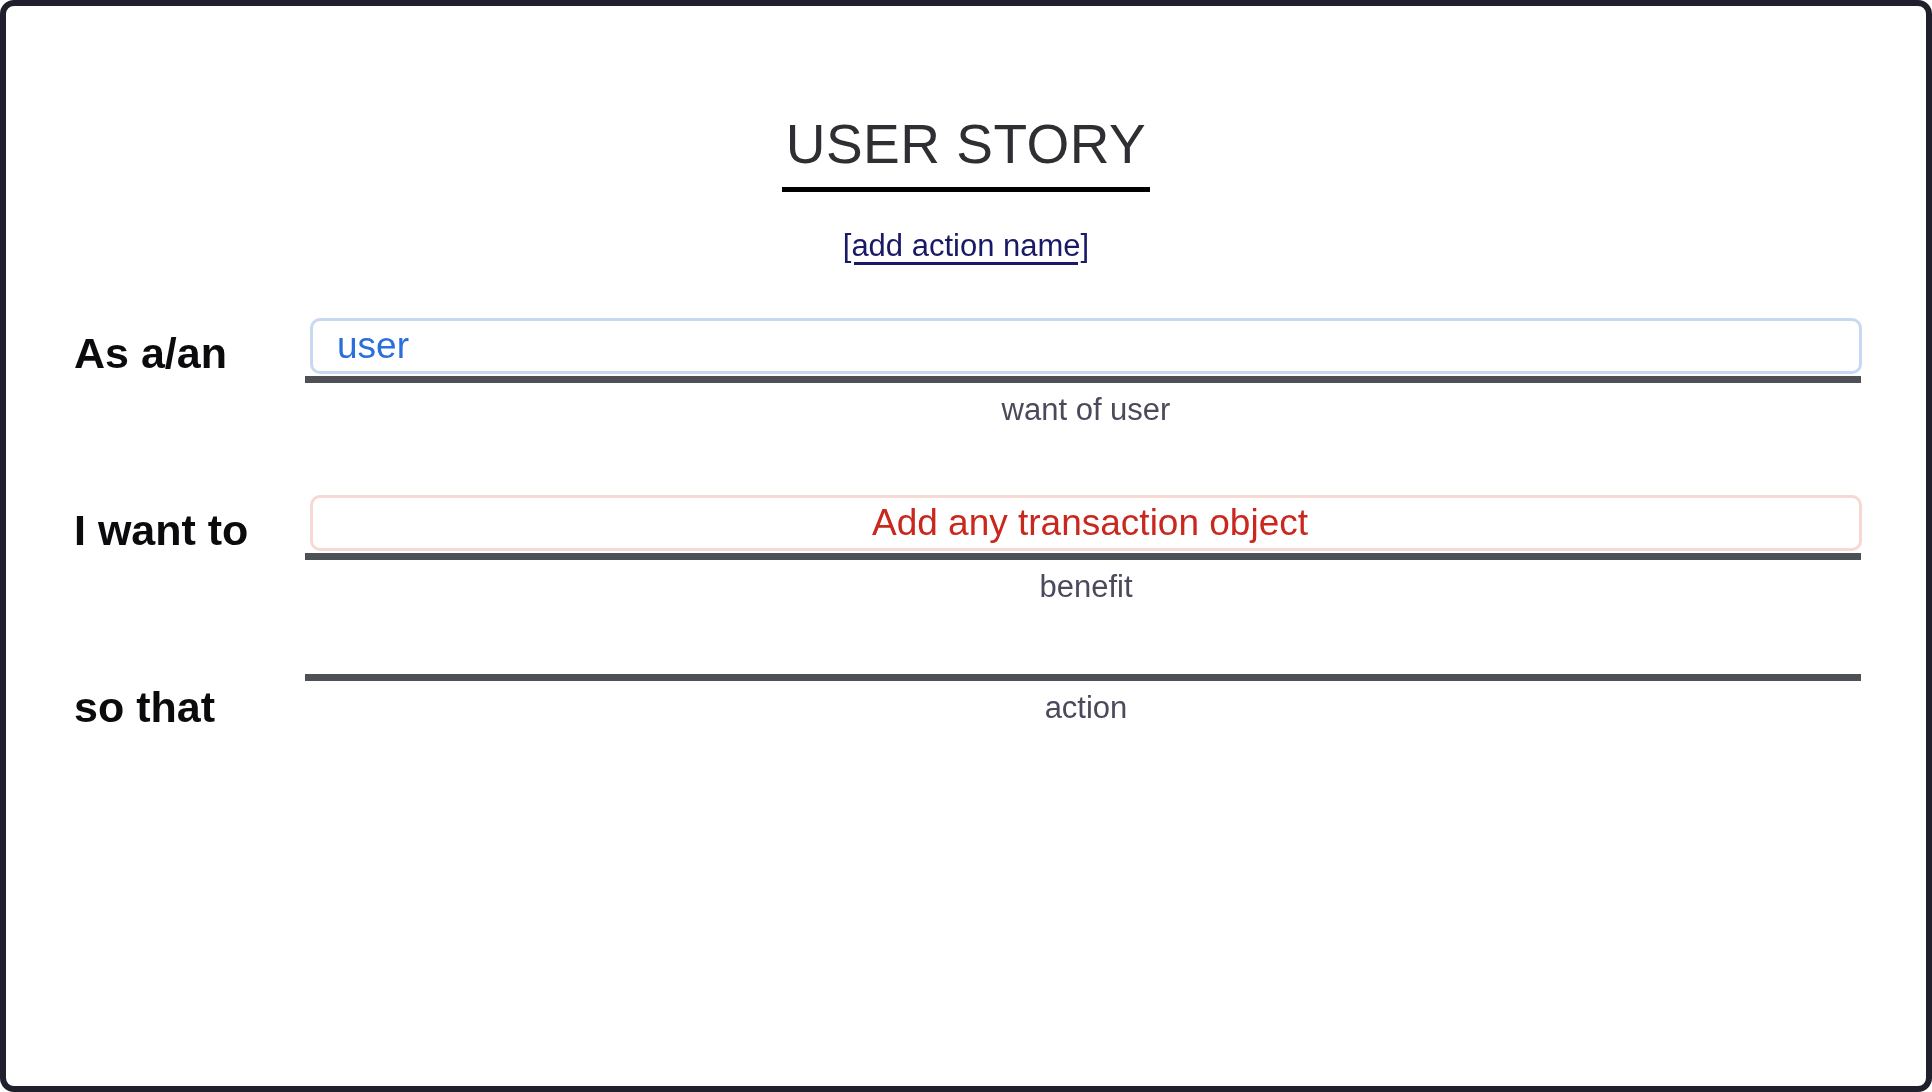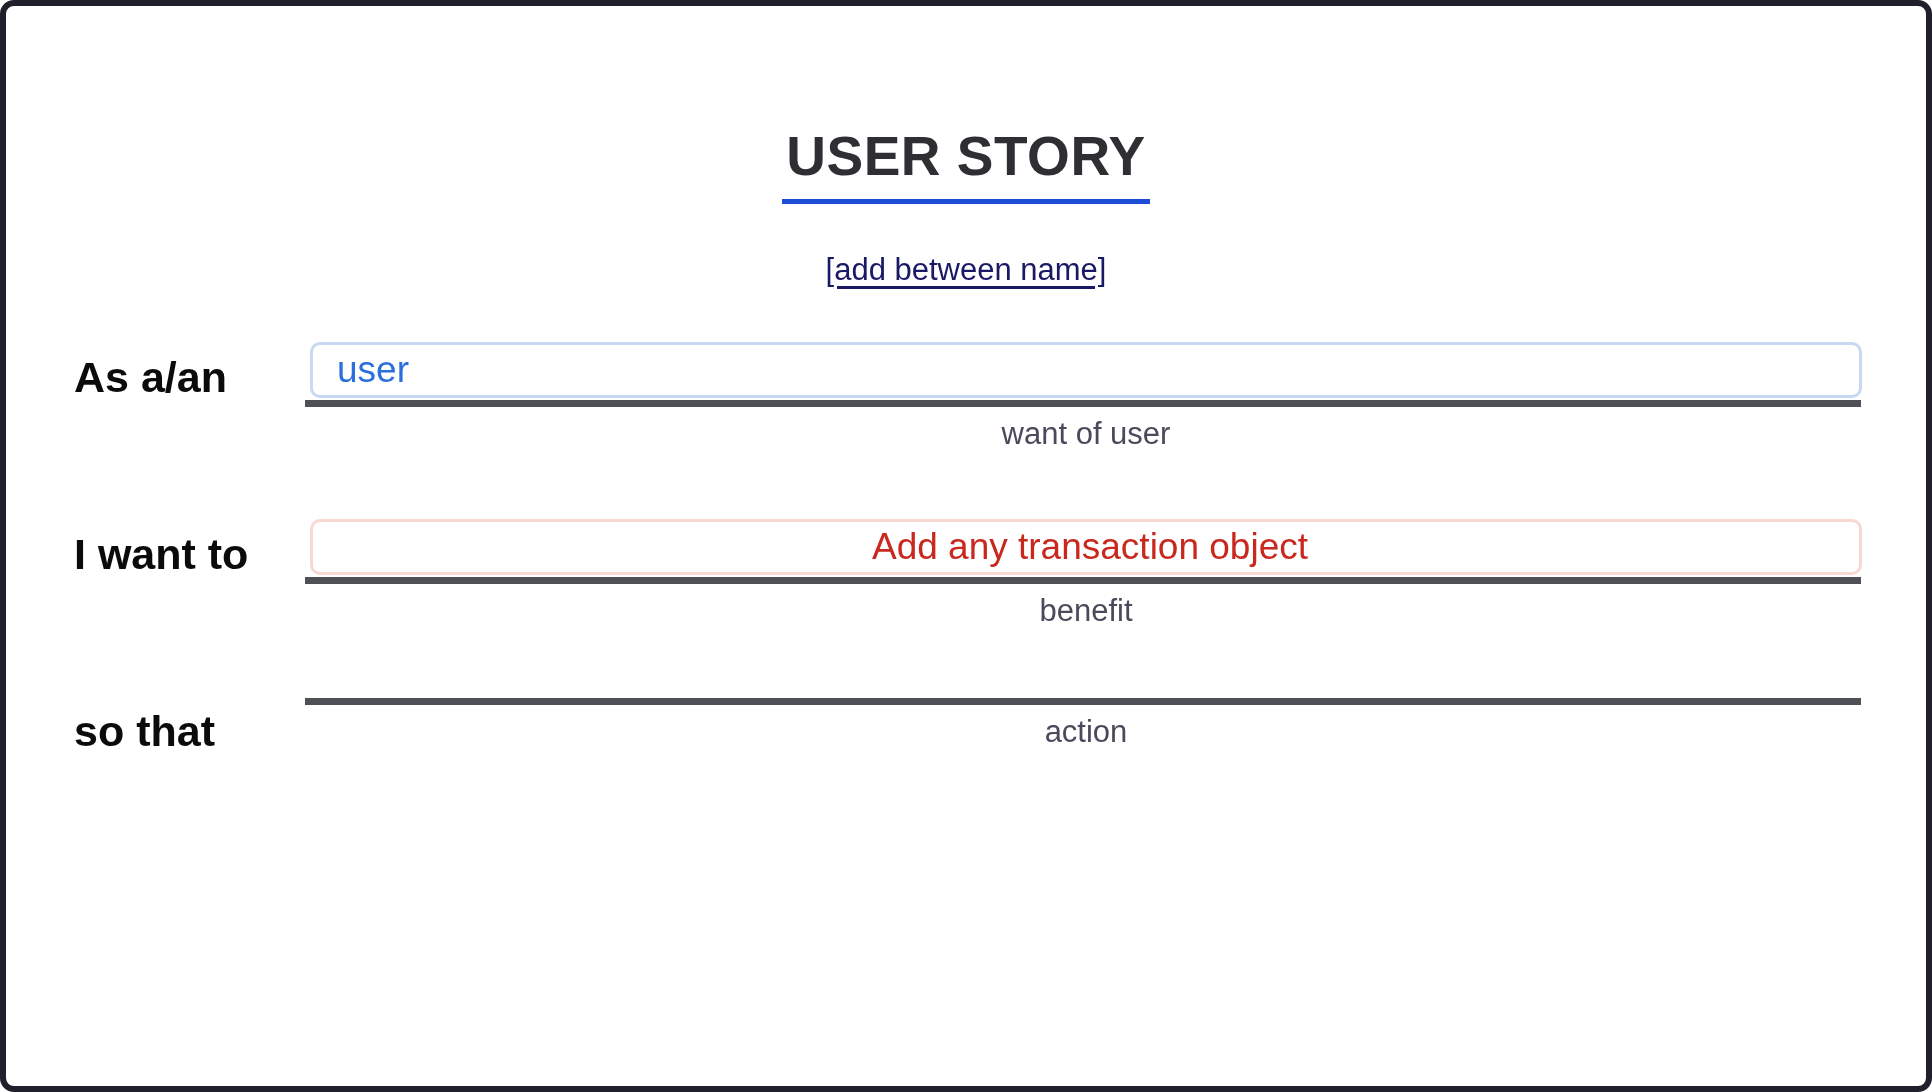--- a/index.html
+++ b/index.html
@@ -17,28 +17,28 @@
     border: 6px solid #20202c;
     border-radius: 14px;
     overflow: hidden;
   }
   .header {
     padding-top: 104px;
     text-align: center;
   }
   .title {
     display: inline-block;
-    margin: 16px;
+    margin: 4px;
     font-size: 55px;
-    font-weight: bold;
+    font-weight: normal;
     color: #2e2e33;
     letter-spacing: 0.5px;
     line-height: 1.1;
     padding: 0 4px 12px 4px;
-    border-bottom: 5px solid #1d4ed8;
+    border-bottom: 5px solid #000000;
   }
   .persona-link {
     display: block;
     margin-top: 32px;
     text-align: center;
     font-size: 31px;
     color: #191966;
     text-decoration: underline;
     text-underline-offset: 6px;
     cursor: pointer;
@@ -94,21 +94,21 @@
 </style>
 </head>
 <body>
 
 <div class="page">
 
   <div class="header">
     <h1 class="title">USER STORY</h1>
   </div>
 
-  <a class="persona-link">[add between name]</a>
+  <a class="persona-link">[add action name]</a>
 
   <div class="rows">
 
     <div class="row">
       <div class="row-label">As a/an</div>
       <div class="field-col">
         <input class="field-input" type="text" value="user" style="color: rgb(43, 111, 221); border-color: rgb(199, 217, 241);">
         <div class="underbar"></div>
         <div class="caption">want of user</div>
       </div>

